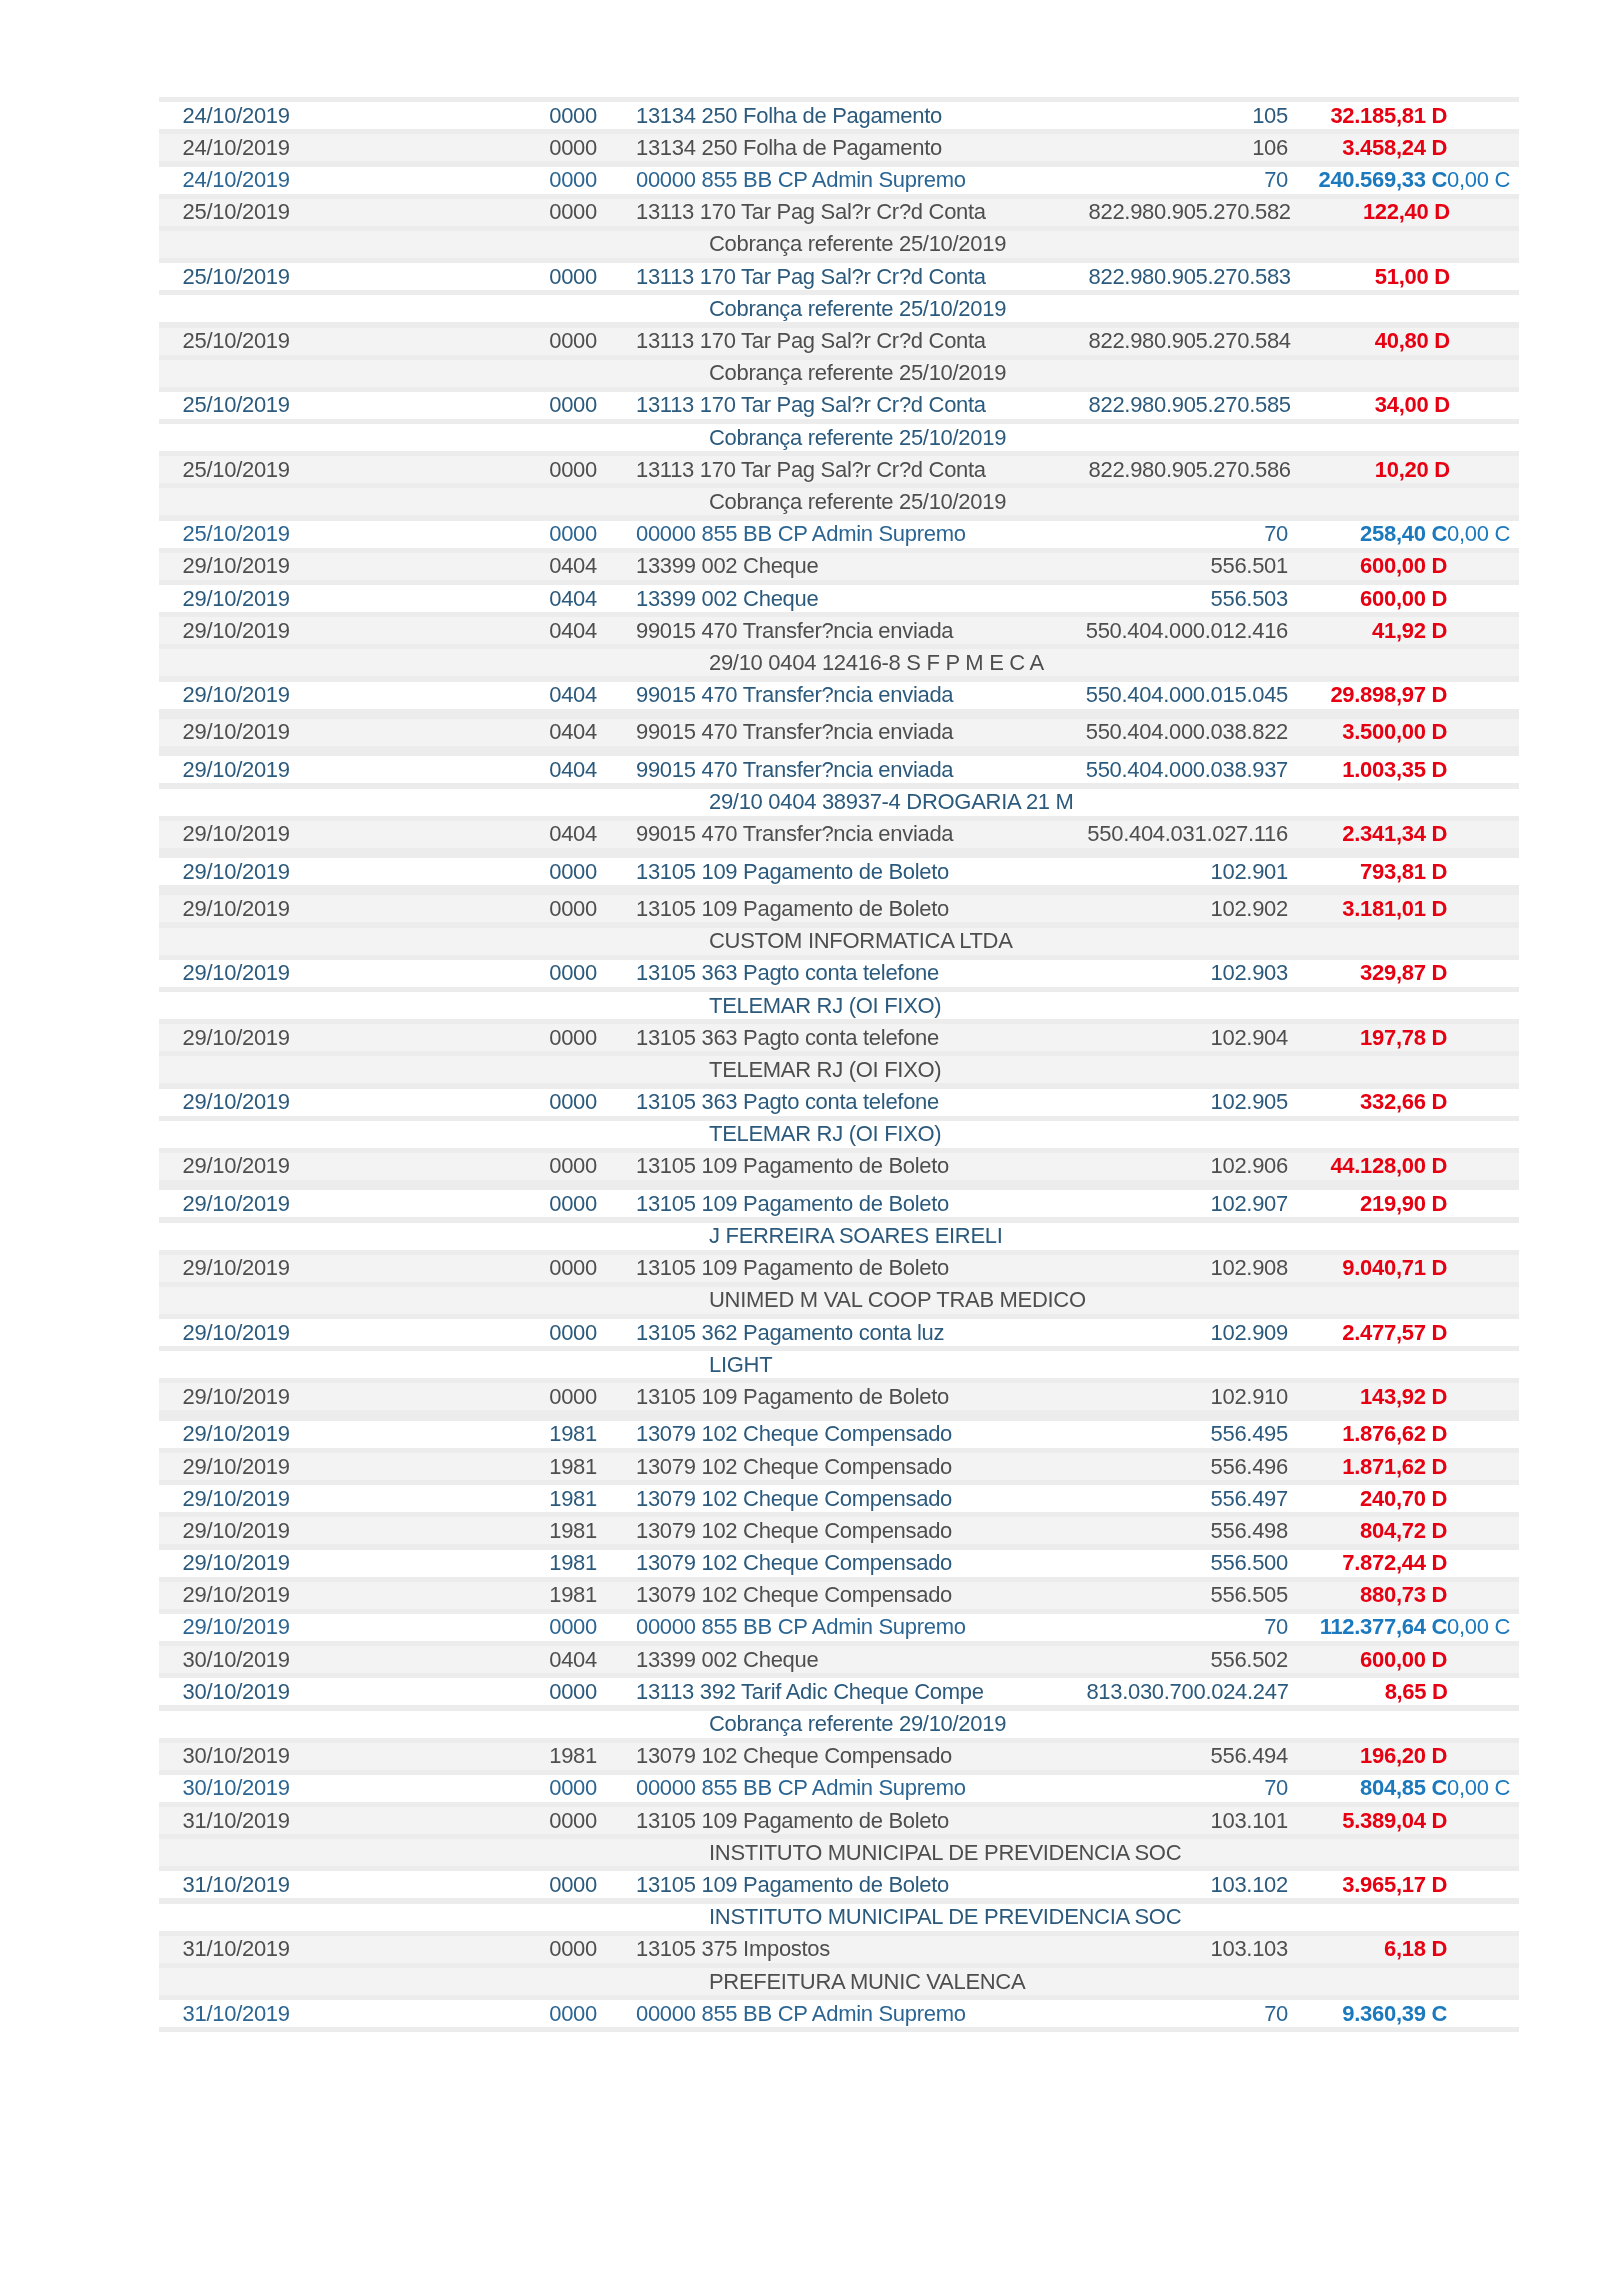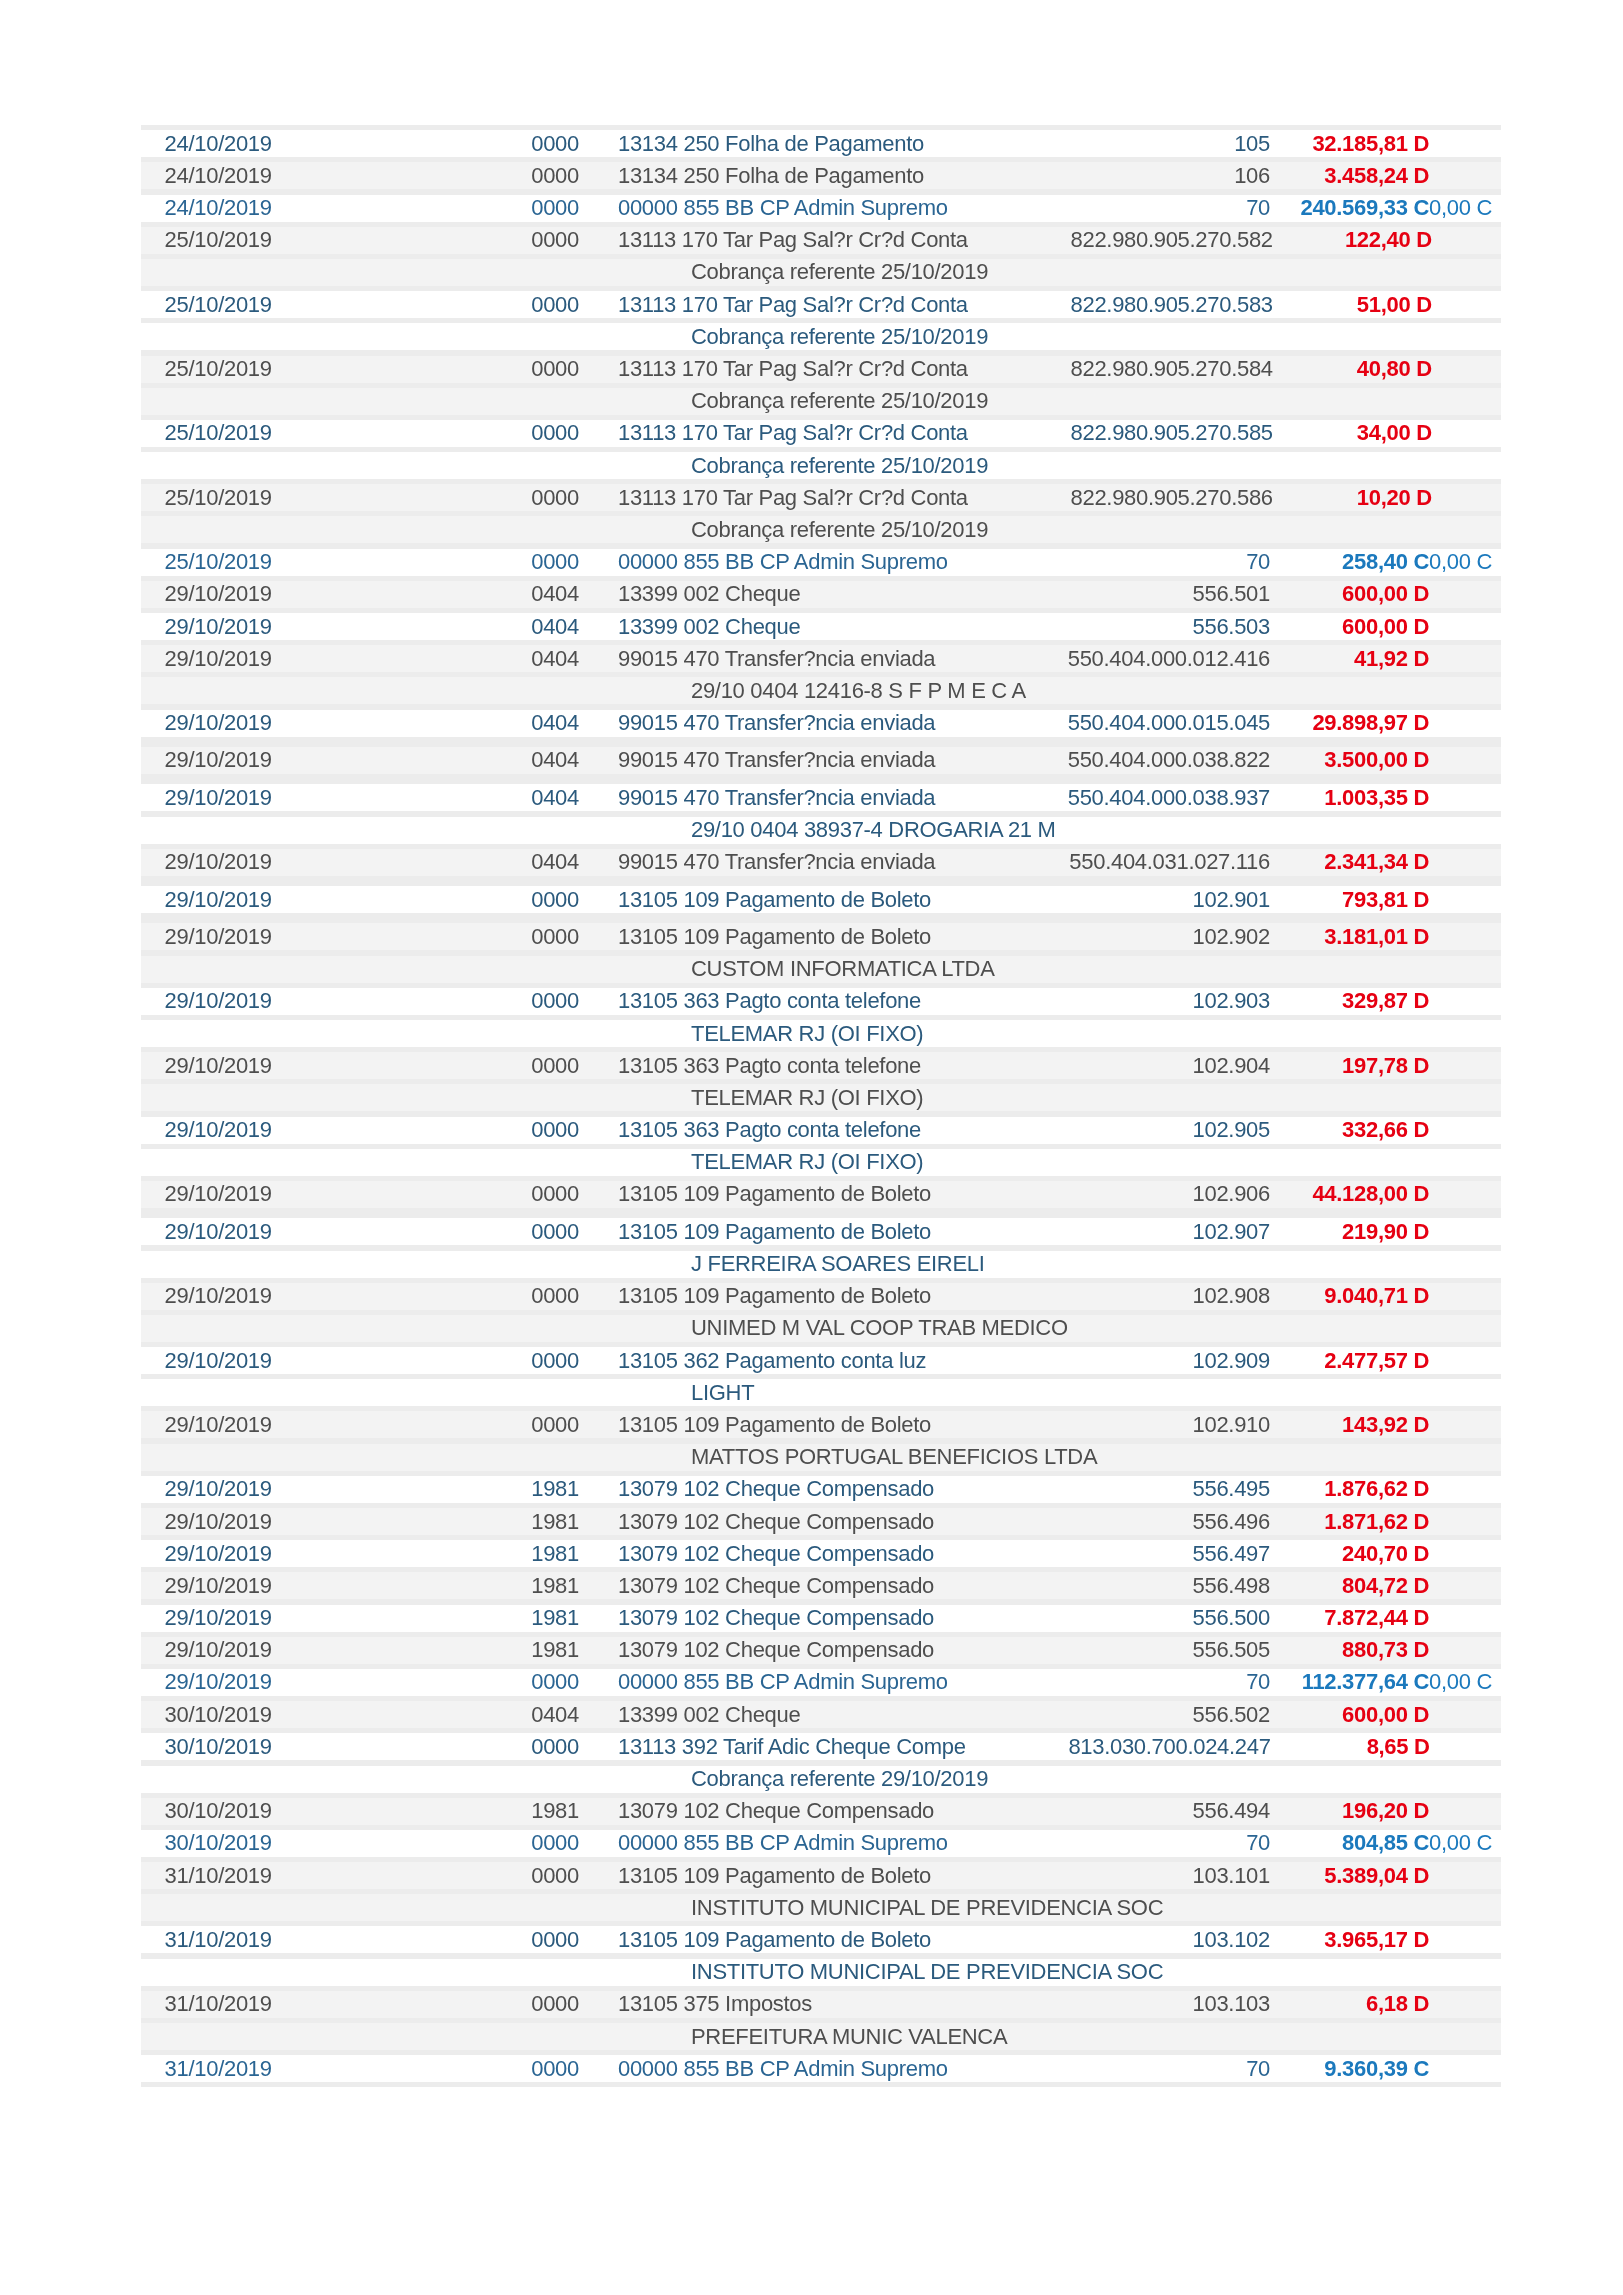--- a/index.html
+++ b/index.html
@@ -2,21 +2,21 @@
 <html style="font-size:10.5px"><head>
 <meta charset="utf-8">
 <title></title>
 <style>
   html,body{margin:0;padding:0;}
   body{
     width:1623px;height:2295px;background:#ffffff;position:relative;
     font-family:"Liberation Sans", sans-serif;
     font-size:22px;letter-spacing:-0.3px;
   }
-  #statement{position:absolute;left:141px;top:97px;width:1360px;margin-top:28px;}
+  #statement{position:absolute;left:159px;top:97px;width:1360px;}
   .sep{height:5.2px;background:#ececec;}
   .row{height:27px;display:flex;align-items:center;white-space:nowrap;overflow:visible;}
   .row.w{background:#ffffff;color:#2b5a7d;}
   .row.g{background:#f3f3f3;color:#4e4e4e;}
   .row.credit{color:#2a6593;}
   .c{display:block;box-sizing:border-box;}
   .date{flex:0 0 288px;padding-left:23.6px;text-align:left;}
   .agency{flex:0 0 150px;text-align:right;}
   .desc{flex:0 0 386px;padding-left:39px;text-align:left;overflow:visible;}
   .doc{flex:0 0 305px;text-align:right;}
@@ -334,24 +334,20 @@
     <div class="sep"></div>
     <div class="row g">
       <span class="c date">29/10/2019</span>
       <span class="c agency">0000</span>
       <span class="c desc">13105 109 Pagamento de Boleto</span>
       <span class="c doc">102.910</span>
       <span class="c value red">143,92 D</span>
       <span class="c bal blue"></span>
     </div>
     <div class="sep"></div>
-    <div class="row g">
-      <span class="c contindent"></span>
-      <span class="c conttext">MATTOS PORTUGAL BENEFICIOS LTDA</span>
-    </div>
     <div class="sep"></div>
     <div class="row w">
       <span class="c date">29/10/2019</span>
       <span class="c agency">1981</span>
       <span class="c desc">13079 102 Cheque Compensado</span>
       <span class="c doc">556.495</span>
       <span class="c value red">1.876,62 D</span>
       <span class="c bal blue"></span>
     </div>
     <div class="sep"></div>

